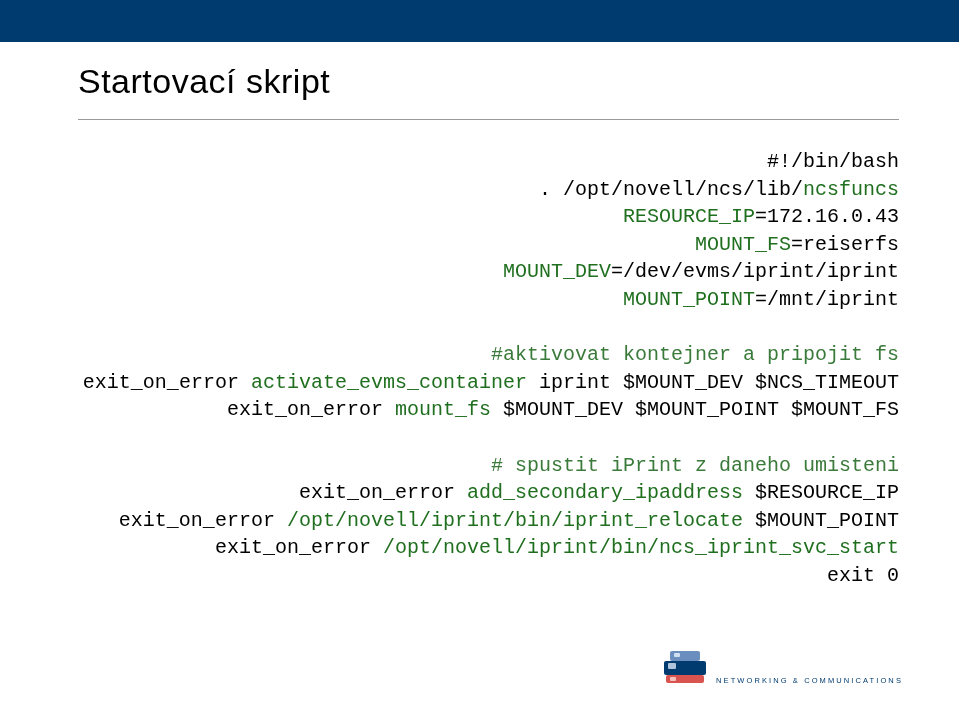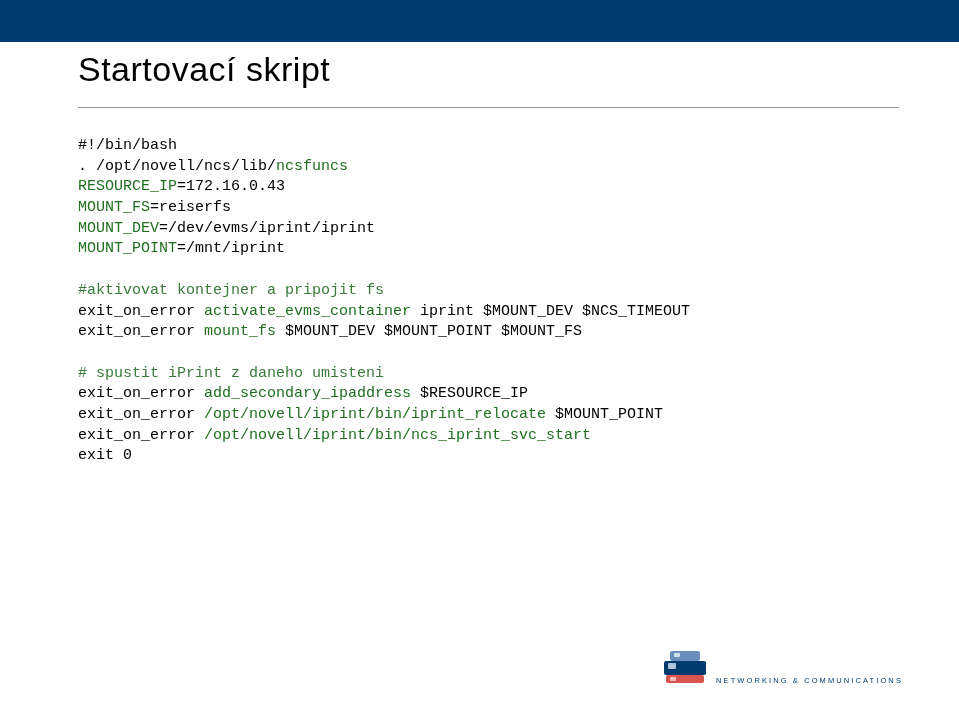--- a/index.html
+++ b/index.html
@@ -14,40 +14,41 @@
     font-family: Arial, Helvetica, sans-serif;
     position: relative;
     overflow: hidden;
   }
   .top-bar {
     width: 100%;
     height: 42px;
     background: #003b6f;
   }
   .content {
-    padding: 8px 60px 0 78px;
+    padding: 20px 60px 0 78px;
   }
   .title {
     font-size: 34px;
     font-weight: 400;
     color: #000;
     margin-bottom: 18px;
     letter-spacing: 0.5px;
   }
   .divider {
     border: none;
     border-top: 1px solid #999;
     margin-bottom: 28px;
   }
   .code-block {
     font-family: "Courier New", Courier, monospace;
-    font-size: 15px;
+    font-size: 20px;
     line-height: 1.38;
     color: #000;
     white-space: pre;
+    text-align: right;
   }
   .comment {
     color: #3a7a3a;
   }
   .var {
     color: #1f6f1f;
   }
   .footer-logo {
     position: absolute;
     right: 56px;

